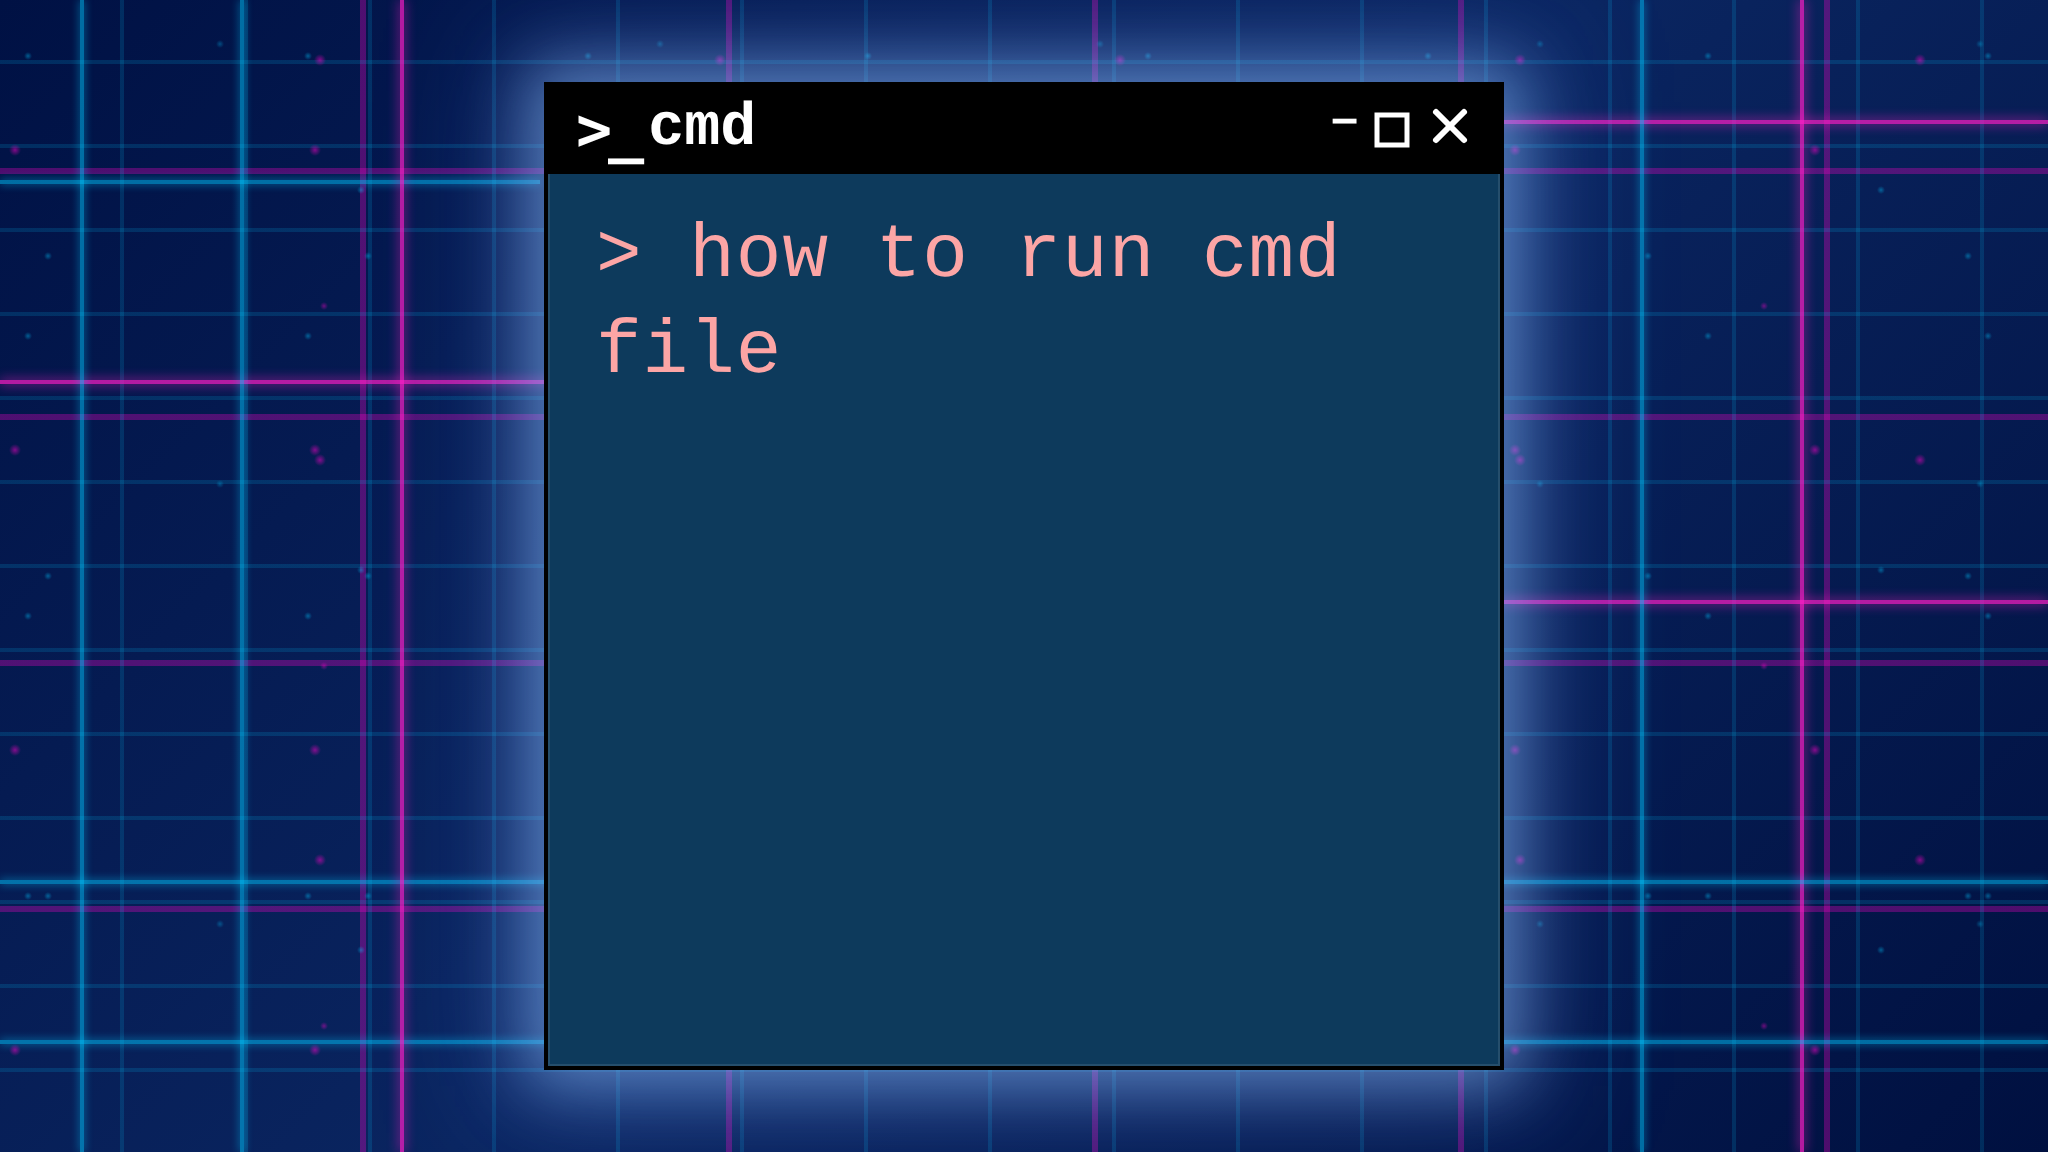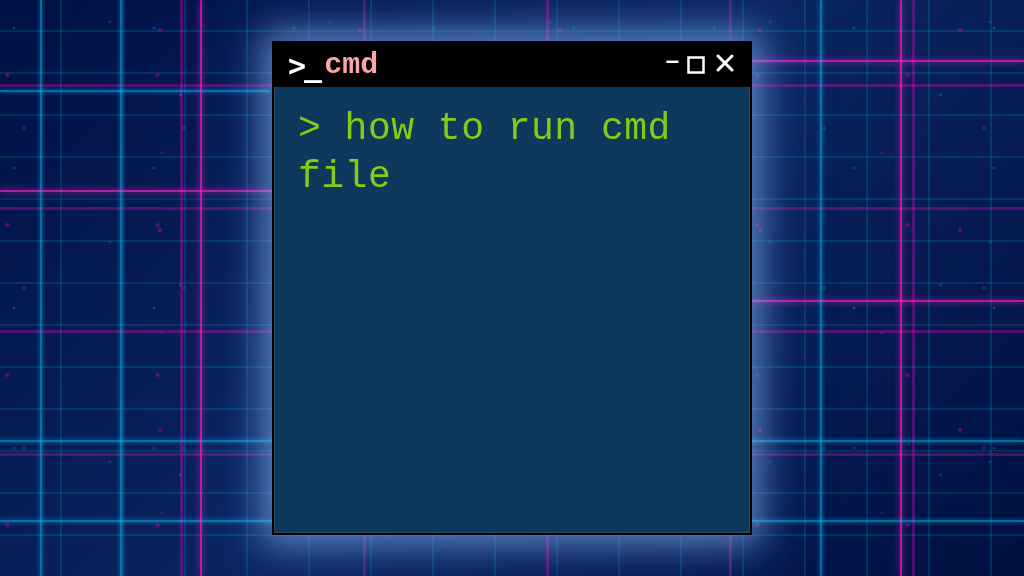--- a/index.html
+++ b/index.html
@@ -106,21 +106,21 @@
       font-size: 30px;
       font-weight: bold;
       color: #ffffff;
       letter-spacing: -2px;
     }
     
     .window-title {
       font-family: 'Consolas', 'Courier New', monospace;
       font-size: 30px;
       font-weight: bold;
-      color: #fca5a5;
+      color: #ffffff;
     }
     
     .window-controls {
       display: flex;
       align-items: center;
       gap: 4px;
     }
     
     .win-ctrl {
       font-family: 'Arial', sans-serif;
@@ -137,21 +137,21 @@
       top: -5px;
       letter-spacing: -2px;
     }
     
     .win-ctrl.maximize-btn svg {
       display: block;
     }
     
     .terminal-body {
       padding: 18px 24px;
-      color: #84cc16;
+      color: #fca5a5;
       font-family: 'Consolas', 'Courier New', monospace;
       font-size: 38px;
       line-height: 1.25;
       letter-spacing: 0.5px;
     }
     
     .terminal-line {
       white-space: pre-wrap;
       word-wrap: break-word;
     }

